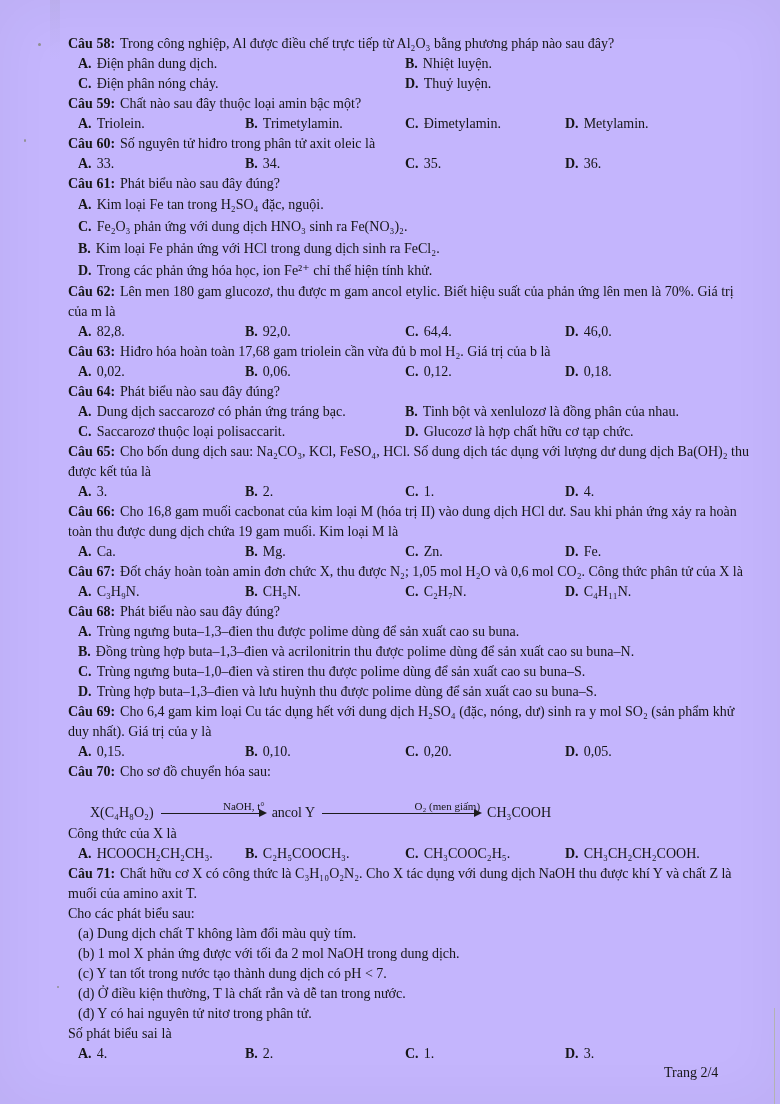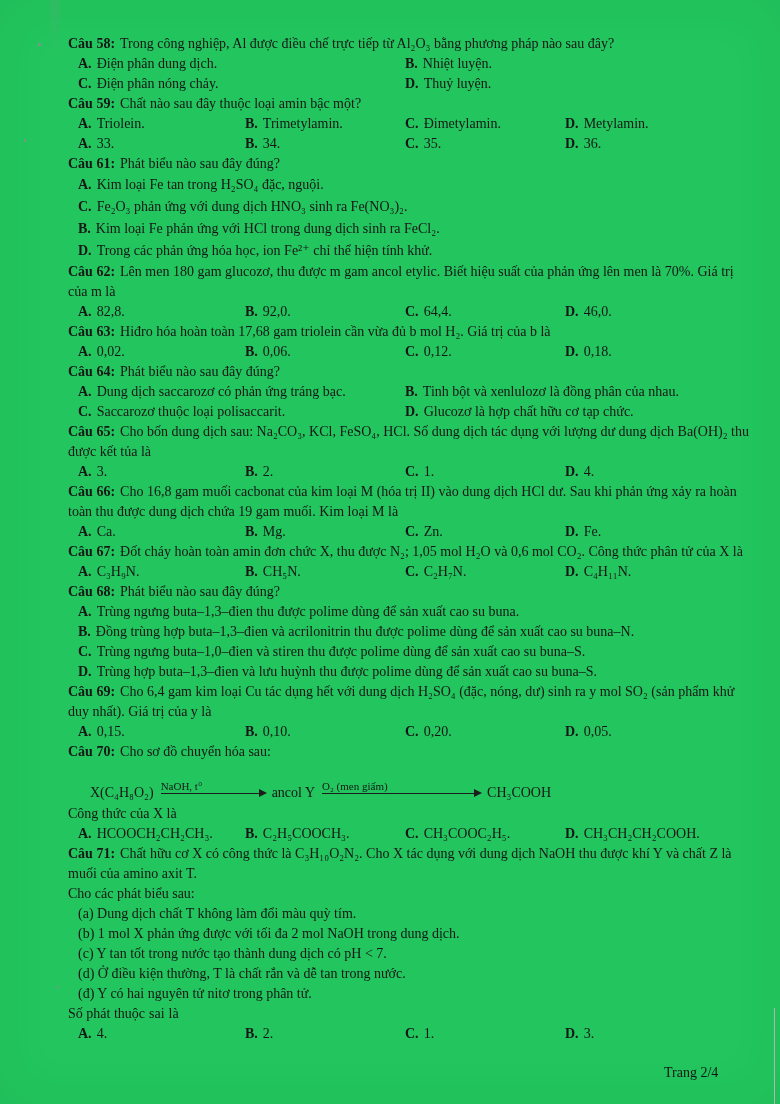--- a/index.html
+++ b/index.html
@@ -1,20 +1,20 @@
 <!DOCTYPE html>
 <html><head>
 <meta charset="utf-8">
 <style>
   html,body{margin:0;padding:0;}
   body{background:#ffffff;}
   .page{
     position:relative;
     width:780px;height:1104px;
-    background:#22c55e;
+    background:#c4b5fd;
     overflow:hidden;
     font-family:"Liberation Serif","DejaVu Serif",serif;
     font-size:14px;
     color:#161616;
     box-shadow:inset 0 0 60px rgba(0,0,0,0.045);
   }
   .content{position:absolute;left:68px;top:34px;width:682px;}
   p{margin:0;}
   .q{margin:0;}
   .qline{line-height:20px;}
@@ -26,21 +26,21 @@
   .stack.wide{line-height:22px;}
   .ol{font-weight:bold;margin-right:5px;}
   .statements{padding-left:10px;line-height:20px;}
   .statements .stmt{display:block;}
   .bold{font-weight:normal;}
   .concl .pre{margin-right:4px;}
   .concl .bold{margin-right:4px;}
   
   .scheme{display:flex;align-items:flex-end;padding-left:22px;margin:5px 0 3px 0;height:34px;}
   .scheme .formula{line-height:17px;white-space:nowrap;}
-  .rxnarrow{display:inline-flex;flex-direction:column;align-items:flex-start;padding:0 2px 7px 2px;margin:0 5px;}
+  .rxnarrow{display:inline-flex;flex-direction:column;align-items:flex-end;padding:0 2px 7px 2px;margin:0 5px;}
   .rxnarrow .alab{font-size:11px;line-height:12px;margin-bottom:1px;white-space:nowrap;}
   .rxnarrow .shaft{position:relative;width:100%;height:0;border-top:1.4px solid #1c1c1c;}
   .rxnarrow .shaft::after{
     content:"";position:absolute;right:-2px;top:-4.7px;width:0;height:0;
     border-left:8px solid #1c1c1c;border-top:4px solid transparent;border-bottom:4px solid transparent;
   }
   .rxnarrow.a1{min-width:104px;}
   .rxnarrow.a2{min-width:158px;}
   
   .footer{position:absolute;left:664px;top:1063px;line-height:20px;}
@@ -78,20 +78,21 @@
       <p class="qline"><span class="qnum">Câu 59:</span><span>Chất nào sau đây thuộc loại amin bậc một?</span></p>
       <div class="opts4">
         <span class="opt"><span class="ol">A.</span><span>Triolein.</span></span>
         <span class="opt"><span class="ol">B.</span><span>Trimetylamin.</span></span>
         <span class="opt"><span class="ol">C.</span><span>Đimetylamin.</span></span>
         <span class="opt"><span class="ol">D.</span><span>Metylamin.</span></span>
       </div>
     </div>
 
     <div class="q">
+      <p class="qline"><span class="qnum">Câu 60:</span><span>Số nguyên tử hiđro trong phân tử axit oleic là</span></p>
       <div class="opts4">
         <span class="opt"><span class="ol">A.</span><span>33.</span></span>
         <span class="opt"><span class="ol">B.</span><span>34.</span></span>
         <span class="opt"><span class="ol">C.</span><span>35.</span></span>
         <span class="opt"><span class="ol">D.</span><span>36.</span></span>
       </div>
     </div>
 
     <div class="q">
       <p class="qline"><span class="qnum">Câu 61:</span><span>Phát biểu nào sau đây đúng?</span></p>
@@ -210,21 +211,21 @@
     <div class="q">
       <p class="qline"><span class="qnum">Câu 71:</span><span>Chất hữu cơ X có công thức là C₃H₁₀O₂N₂. Cho X tác dụng với dung dịch NaOH thu được khí Y và chất Z là muối của amino axit T.</span></p>
       <p class="qline">Cho các phát biểu sau:</p>
       <div class="statements">
         <span class="stmt">(a) Dung dịch chất T không làm đổi màu quỳ tím.</span>
         <span class="stmt">(b) 1 mol X phản ứng được với tối đa 2 mol NaOH trong dung dịch.</span>
         <span class="stmt">(c) Y tan tốt trong nước tạo thành dung dịch có pH &lt; 7.</span>
         <span class="stmt">(d) Ở điều kiện thường, T là chất rắn và dễ tan trong nước.</span>
         <span class="stmt">(đ) Y có hai nguyên tử nitơ trong phân tử.</span>
       </div>
-      <p class="qline concl"><span class="pre">Số phát thuộc</span><span class="bold">sai</span><span>là</span></p>
+      <p class="qline concl"><span class="pre">Số phát biểu</span><span class="bold">sai</span><span>là</span></p>
       <div class="opts4">
         <span class="opt"><span class="ol">A.</span><span>4.</span></span>
         <span class="opt"><span class="ol">B.</span><span>2.</span></span>
         <span class="opt"><span class="ol">C.</span><span>1.</span></span>
         <span class="opt"><span class="ol">D.</span><span>3.</span></span>
       </div>
     </div>
 
   </div>
 

